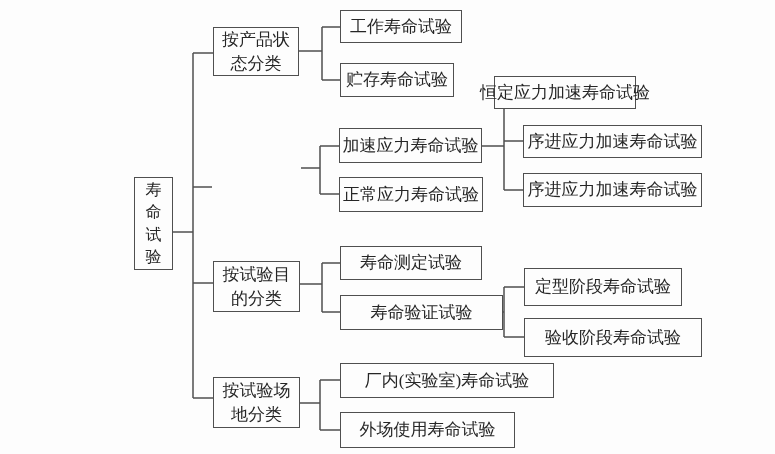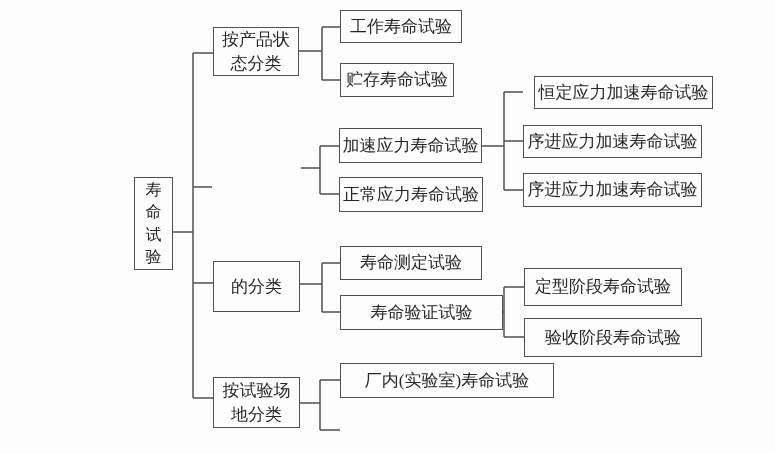--- a/index.html
+++ b/index.html
@@ -82,20 +82,21 @@
 
   <div class="node root-box" style="left:134px;top:177px;width:39px;height:93px">
     <span class="vtext">寿命试验</span>
   </div>
 
   <div class="node" style="left:213px;top:27px;width:86px;height:49px">
     <span>按产品状</span>
     <span>态分类</span>
   </div>
   <div class="node" style="left:213px;top:261px;width:87px;height:51px">
+    <span>按试验目</span>
     <span>的分类</span>
   </div>
   <div class="node" style="left:213px;top:377px;width:87px;height:51px">
     <span>按试验场</span>
     <span>地分类</span>
   </div>
 
   <div class="node" style="left:340px;top:10px;width:122px;height:33px">
     <span>工作寿命试验</span>
   </div>
@@ -103,21 +104,21 @@
     <span>贮存寿命试验</span>
   </div>
 
   <div class="node" style="left:339px;top:128px;width:143px;height:35px">
     <span>加速应力寿命试验</span>
   </div>
   <div class="node" style="left:339px;top:177px;width:144px;height:35px">
     <span>正常应力寿命试验</span>
   </div>
 
-  <div class="node" style="left:534px;top:76px;width:179px;height:33px">
+  <div class="node" style="left:494px;top:76px;width:142px;height:33px">
     <span>恒定应力加速寿命试验</span>
   </div>
   <div class="node" style="left:523px;top:125px;width:179px;height:33px">
     <span>序进应力加速寿命试验</span>
   </div>
   <div class="node" style="left:523px;top:173px;width:179px;height:34px">
     <span>序进应力加速寿命试验</span>
   </div>
 
   <div class="node" style="left:340px;top:246px;width:142px;height:34px">
@@ -130,14 +131,17 @@
   <div class="node" style="left:524px;top:268px;width:158px;height:38px">
     <span>定型阶段寿命试验</span>
   </div>
   <div class="node" style="left:524px;top:318px;width:178px;height:39px">
     <span>验收阶段寿命试验</span>
   </div>
 
   <div class="node" style="left:340px;top:363px;width:214px;height:35px">
     <span>厂内(实验室)寿命试验</span>
   </div>
+  <div class="node" style="left:340px;top:412px;width:175px;height:36px">
+    <span>外场使用寿命试验</span>
+  </div>
 
 </div>
 
 </body></html>

